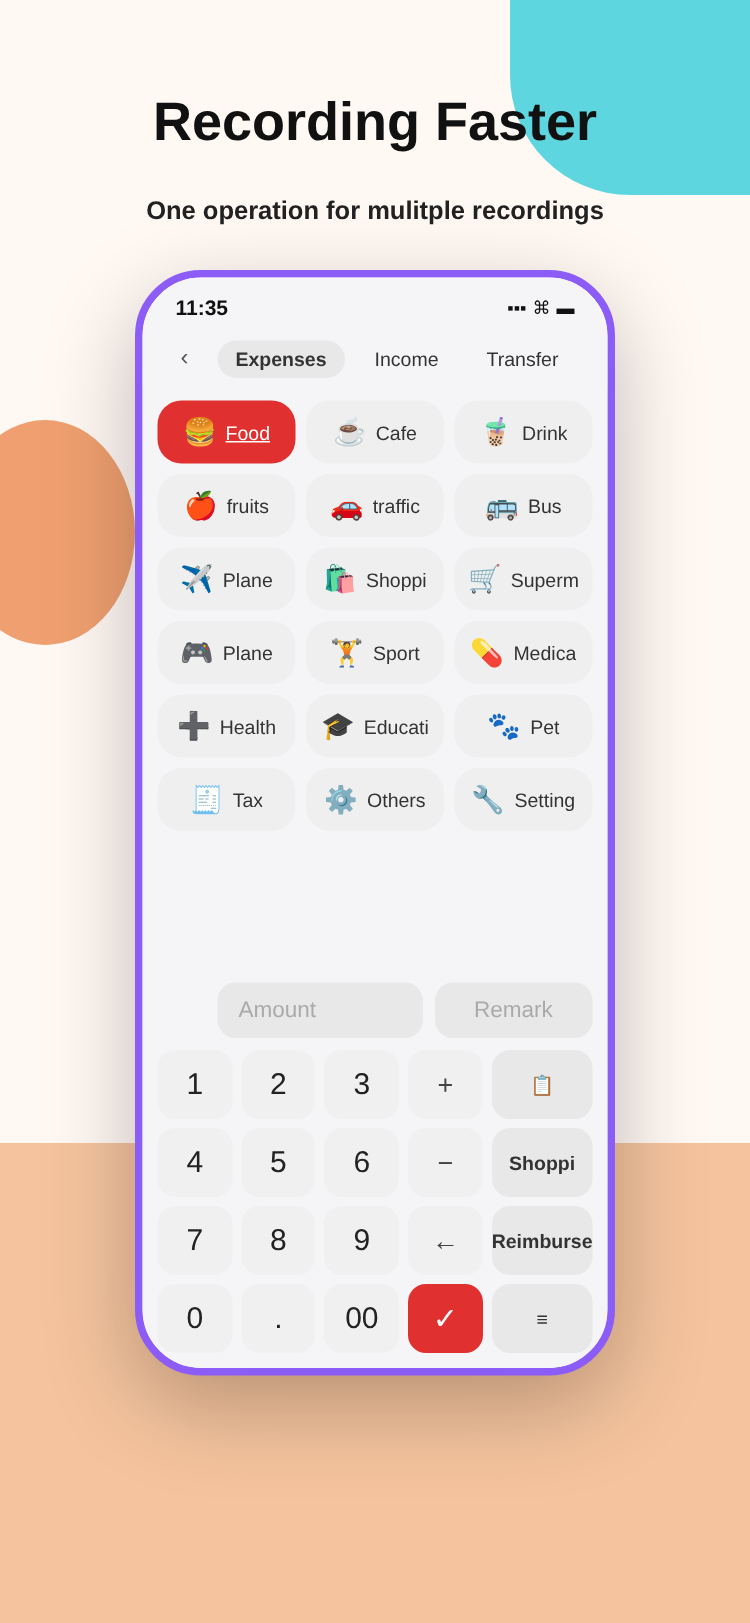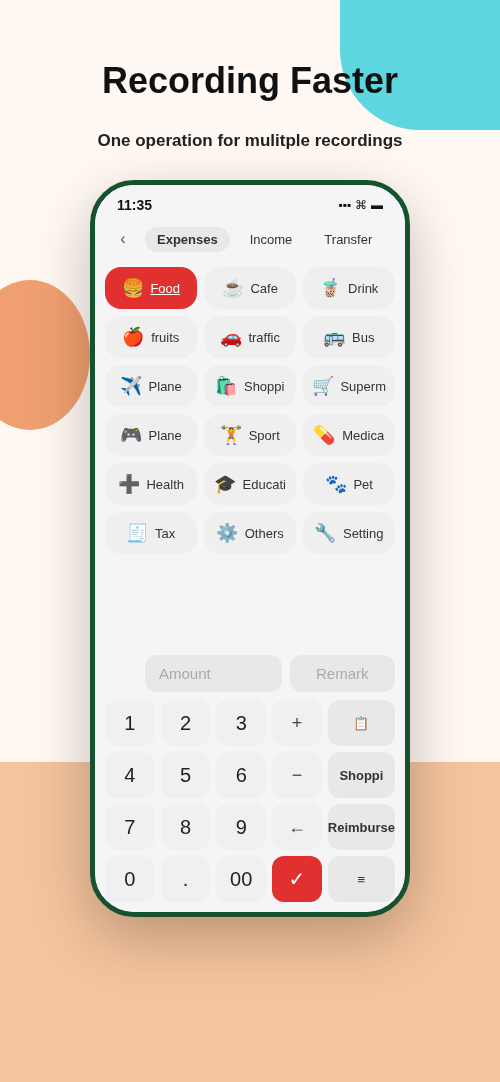--- a/index.html
+++ b/index.html
@@ -59,21 +59,21 @@
     
     .phone {
       position: absolute;
       top: 180px;
       left: 50%;
       transform: translateX(-50%);
       width: 320px;
       height: 737px;
       background: #fff;
       border-radius: 44px;
-      border: 5px solid #14532d;
+      border: 5px solid #8b5cf6;
       box-shadow: 0 20px 60px rgba(0,0,0,0.25);
       overflow: hidden;
       z-index: 3;
     }
 
     .phone-inner {
       width: 100%;
       height: 100%;
       background: #f5f5f7;
       border-radius: 39px;

